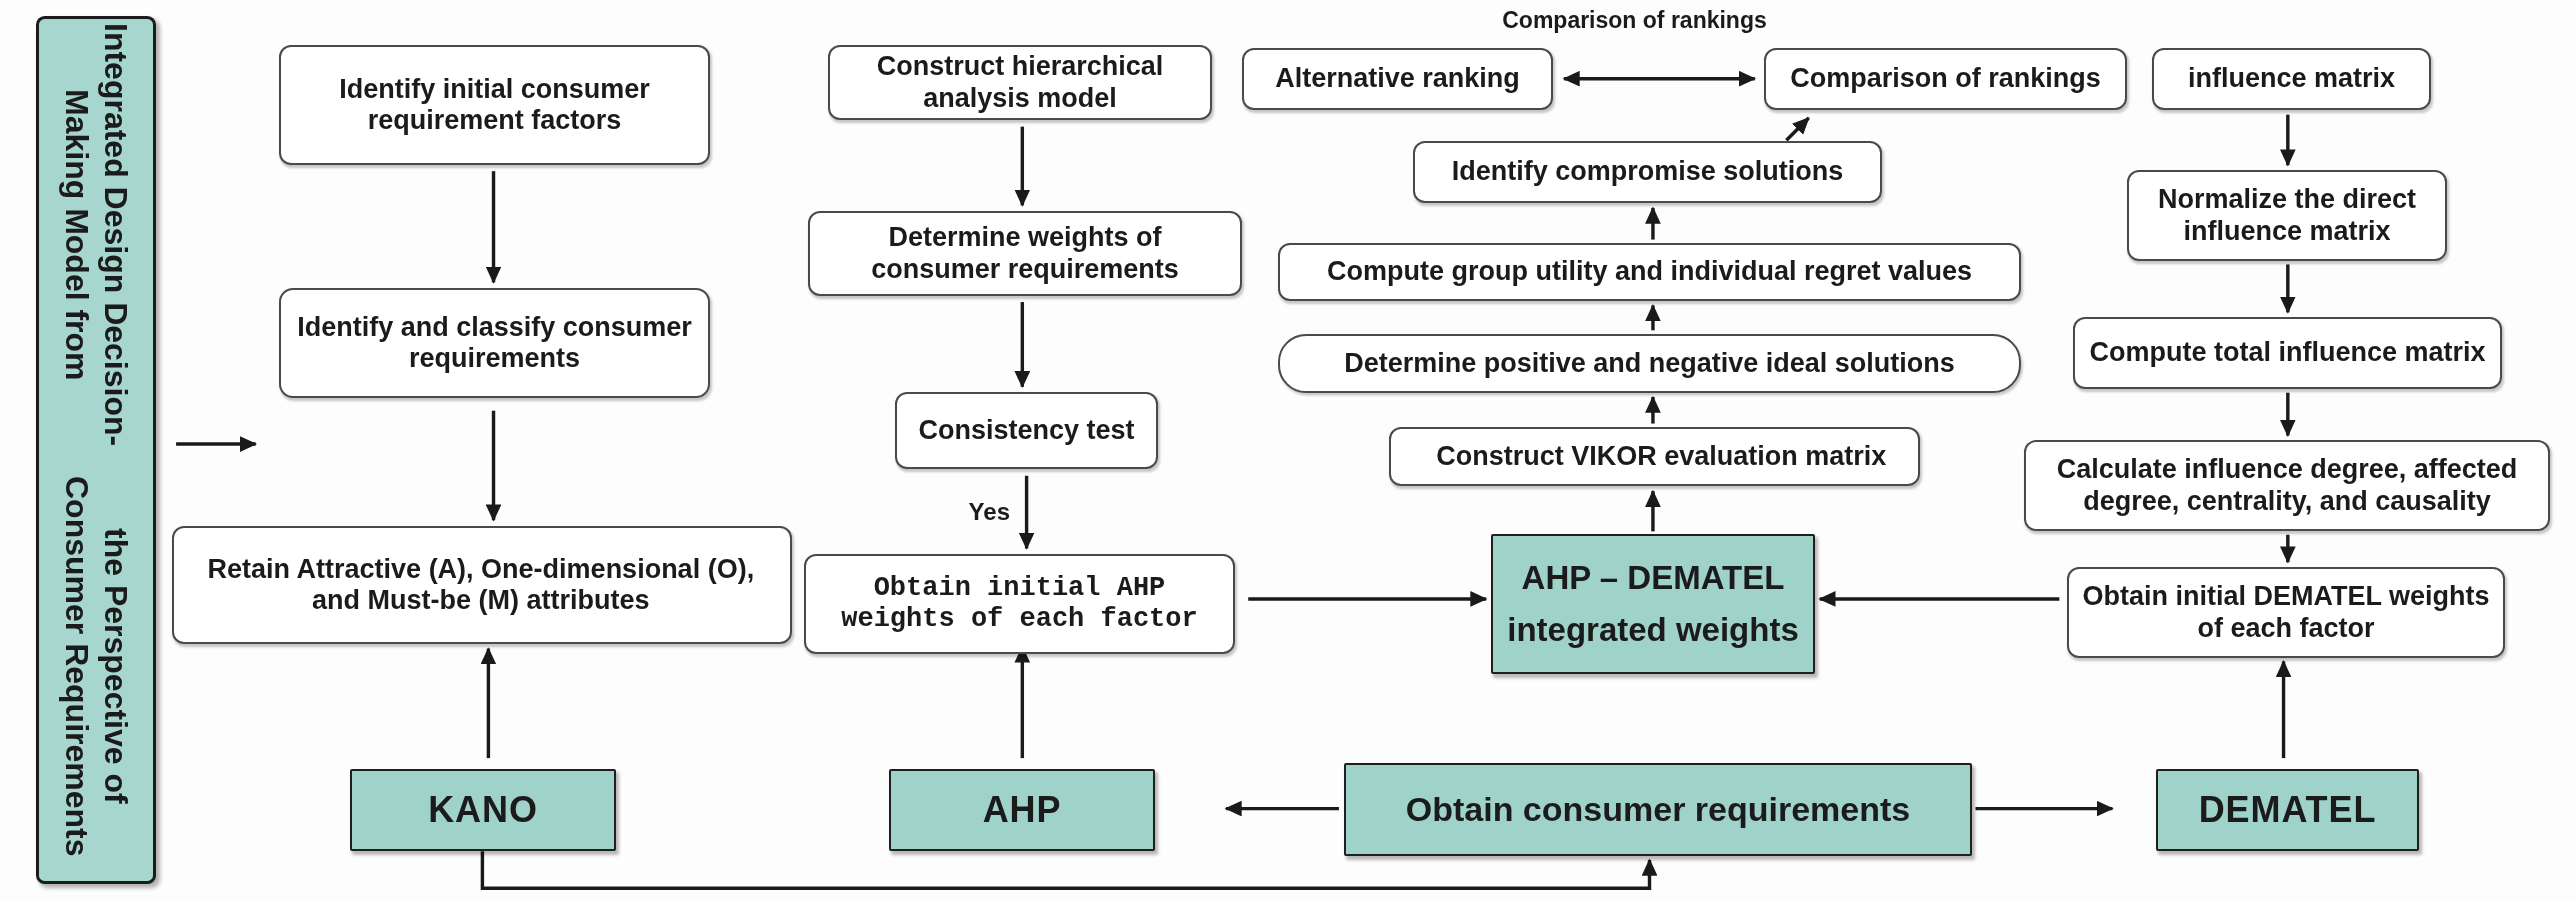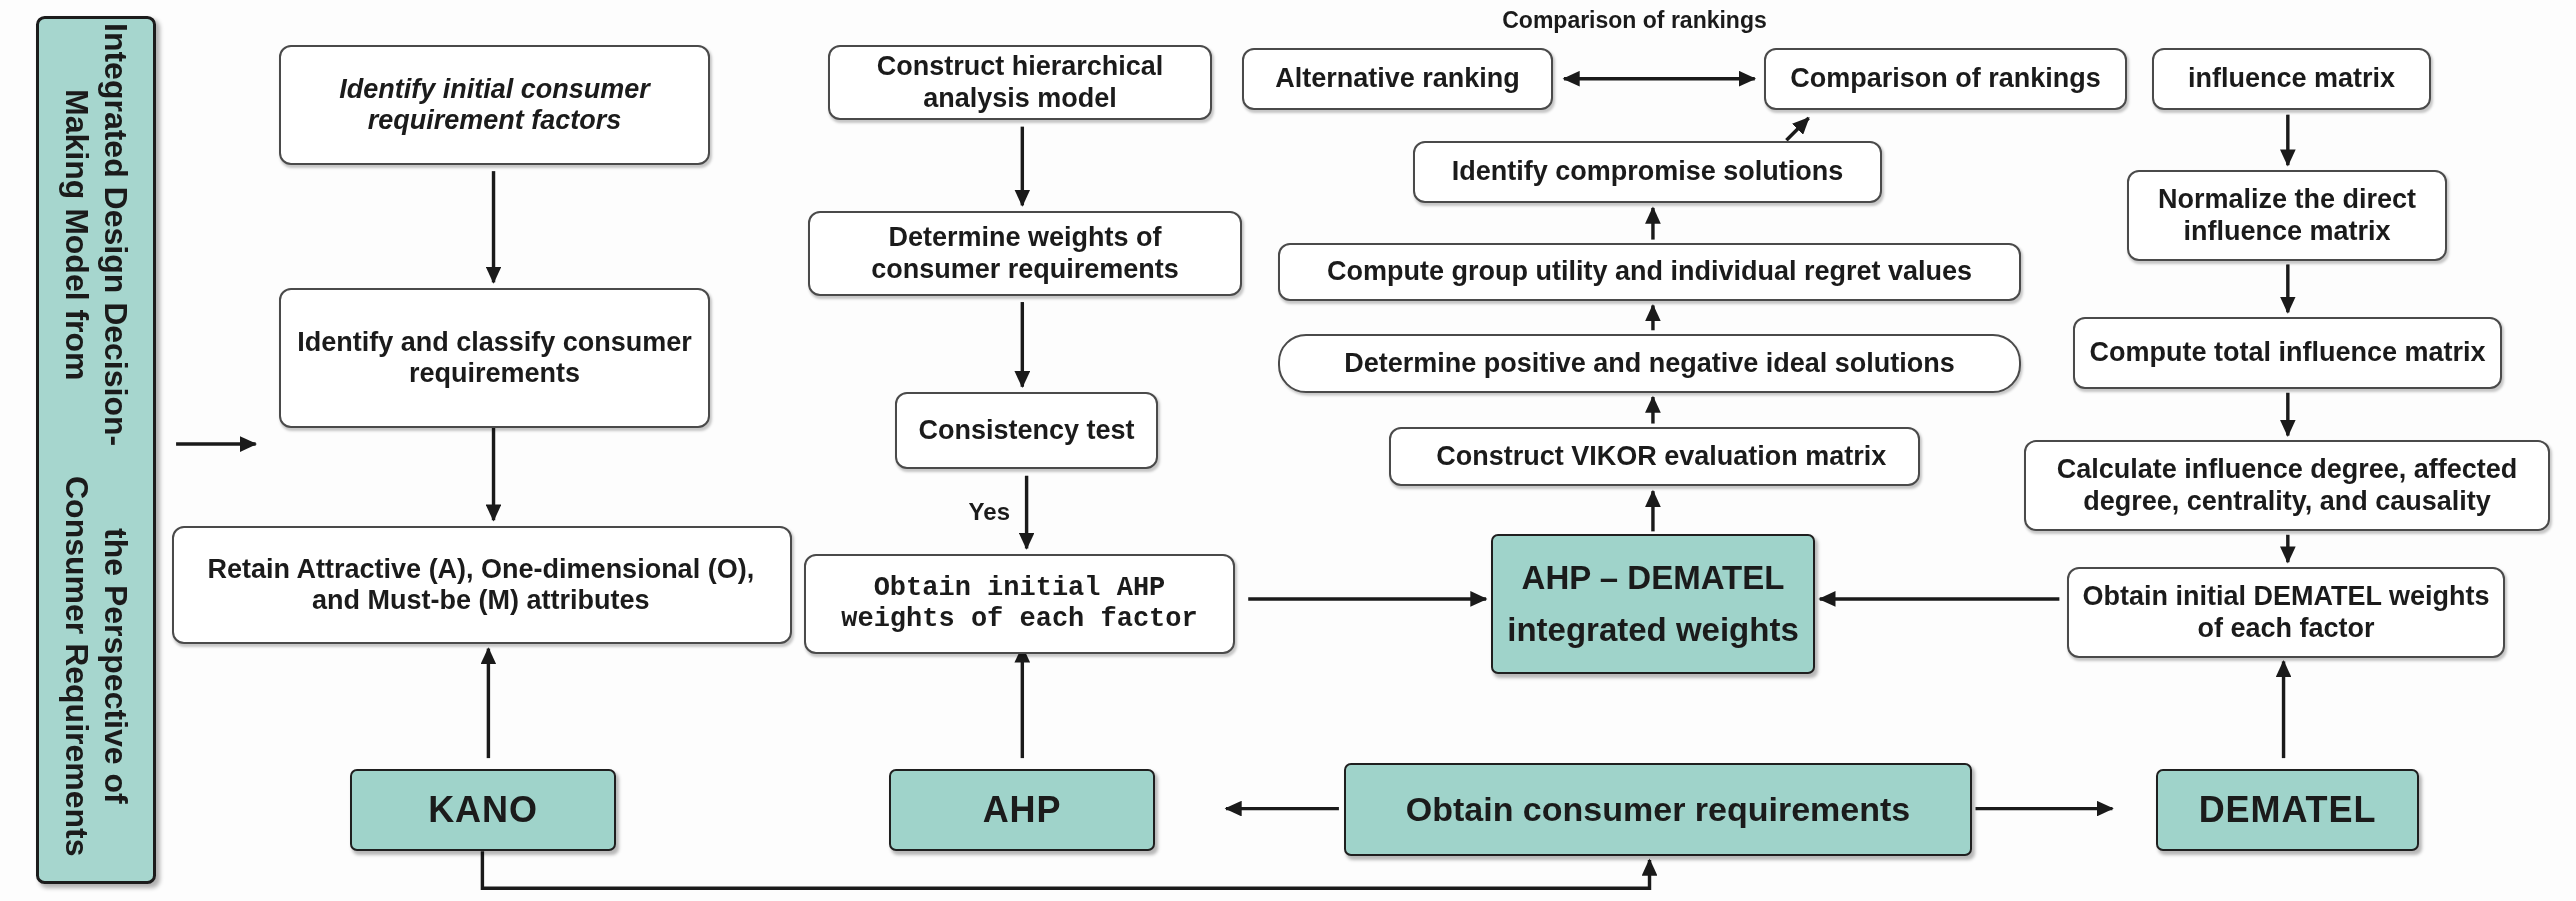--- a/index.html
+++ b/index.html
@@ -25,21 +25,21 @@
   }
   .white{
     background:#ffffff;
     border:2.6px solid var(--box_border,#4a4a4a);
     border-radius:12px;
     box-shadow:1.7px 2.6px 2.6px rgba(0,0,0,.22);
   }
   .teal{
     background:var(--teal_fill,#9fd3ca);
     border:2.6px solid var(--teal_border,#1f1f1f);
-    border-radius:7px;
+    border-radius:2px;
     box-shadow:2.6px 3.4px 3.4px rgba(0,0,0,.28);
   }
   .one{white-space:nowrap;}
   .method{font-size:36px;letter-spacing:0.9px;}
 
   
   #sidebar{
     position:absolute;left:36px;top:16.3px;width:120px;height:868px;
     background:var(--sidebar_fill,#a6d6ce);
     border:3.4px solid #1c1c1c;border-radius:8.6px;
@@ -51,22 +51,22 @@
     writing-mode:vertical-rl;
     text-orientation:mixed;
     height:100%;
     display:flex;flex-direction:row;align-items:center;
     font-size:32px;font-weight:700;line-height:1.22;
     text-align:center;
   }
   #sidebar .vtext div{height:100%;display:flex;align-items:center;justify-content:center;}
 
   
-  #k1{left:279px;top:45px;width:431px;height:120px;font-style:italic;}
-  #k2{left:279px;top:288px;width:431px;height:140px;}
+  #k1{left:279px;top:45px;width:431px;height:120px;}
+  #k2{left:279px;top:288px;width:431px;height:110px;border-radius:14px;}
   #k3{left:172px;top:526px;width:620px;height:118px;padding-left:8px;}
   #kano{left:350px;top:769px;width:266px;height:82px;}
 
   
   #a1{left:828px;top:45px;width:384px;height:75px;}
   #a2{left:808px;top:211px;width:434px;height:85px;}
   #a3{left:895px;top:392px;width:263px;height:77px;}
   #a4{left:804px;top:554px;width:431px;height:100px;font-family:Liberation Mono, monospace;}
   #ahp{left:889px;top:769px;width:266px;height:82px;}
   #yes{

